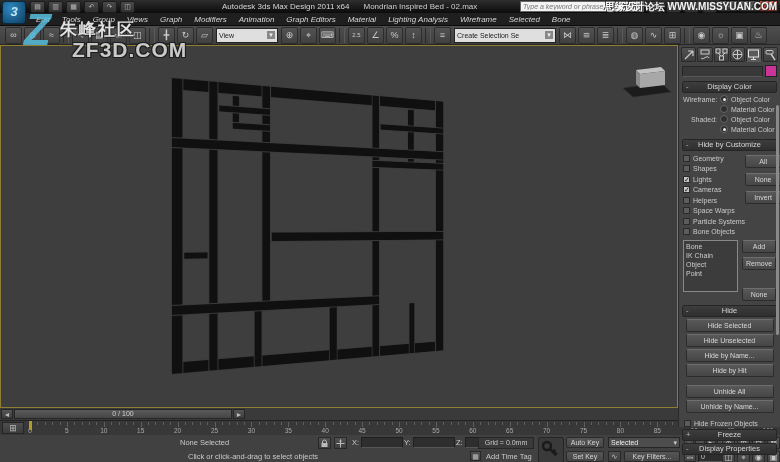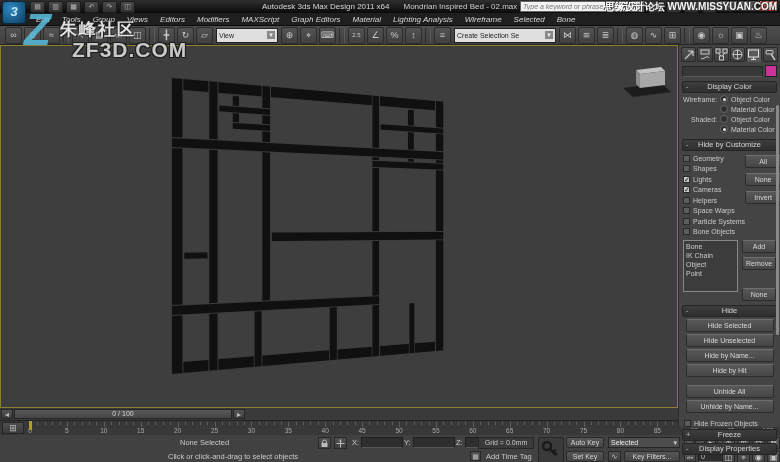--- a/index.html
+++ b/index.html
@@ -8,21 +8,21 @@
   
   #titlebar{position:absolute;left:0;top:0;width:780px;height:13px;
     background:linear-gradient(#2e2e2e,#0b0b0b);color:#cfcfcf;font-size:8px;}
   #applogo{position:absolute;left:2px;top:1px;width:22px;height:21px;z-index:60;
     background:radial-gradient(circle at 35% 30%,#2f87c0,#0d3f63);border:1px solid #062c44;
     border-radius:3px;color:#bfe6f7;font-weight:bold;font-style:italic;font-size:13px;
     text-align:center;line-height:20px;}
   #quickicons{position:absolute;left:30px;top:1px;display:flex;gap:3px;}
   .qi{width:13px;height:10px;background:linear-gradient(#4a4a4a,#303030);border:1px solid #1c1c1c;
     color:#b5b5b5;font-size:7px;text-align:center;line-height:10px;border-radius:2px;}
-  #titletext{position:absolute;left:222px;top:2px;white-space:nowrap;color:#d8d8d8;margin-left:40px;}
+  #titletext{position:absolute;left:222px;top:2px;white-space:nowrap;color:#d8d8d8;}
   #doctitle{margin-left:14px;color:#cfcfcf;}
   #searchbox{position:absolute;left:520px;top:1px;width:118px;height:9px;background:#f3f3f3;
     border:1px solid #666;font-size:7px;font-style:italic;color:#888;padding:0 2px;}
   #titlerighticons{position:absolute;left:648px;top:1px;display:flex;gap:3px;}
   #winbuttons{position:absolute;right:2px;top:0;display:flex;gap:1px;}
   .winbtn{width:17px;height:10px;background:linear-gradient(#585858,#2e2e2e);border:1px solid #141414;
     color:#ddd;font-size:7px;text-align:center;line-height:9px;border-radius:0 0 2px 2px;}
   .winbtn.close{background:linear-gradient(#d2604a,#8c2214);}
   
   #menubar{position:absolute;left:0;top:13px;width:780px;height:13px;background:#1f1f1f;
@@ -117,21 +117,21 @@
   .ticklabel{position:absolute;top:6px;font-size:6.5px;color:#a8a8a8;transform:translateX(-50%);}
   #framemarker{position:absolute;top:0;width:3px;height:9px;background:#b29b2e;}
   
   #statusbar{position:absolute;left:0;top:434px;width:780px;height:28px;background:#414141;
     border-top:1px solid #2a2a2a;font-size:7.5px;color:#c9c9c9;}
   #listener{position:absolute;left:0;top:0;width:150px;height:28px;border-right:2px solid #222;}
   #listener .pink{height:13px;background:#ddc8c8;border-bottom:1px solid #8a6a6a;}
   #listener .white{height:14px;background:#f8f8f8;color:#111;
     font-family:"DejaVu Sans Mono",monospace;font-size:8px;padding-left:2px;line-height:14px;}
   #selstatus{position:absolute;left:180px;top:3px;}
-  #promptline{position:absolute;left:168px;top:17px;}
+  #promptline{position:absolute;left:188px;top:17px;}
   .sicon{position:absolute;width:13px;height:12px;background:linear-gradient(#515151,#3e3e3e);
     border:1px solid #282828;box-sizing:border-box;text-align:center;line-height:11px;font-size:8px;color:#bbb;}
   .slabel{position:absolute;top:3px;}
   .sfield{position:absolute;top:2px;height:9px;background:#2e2e2e;border:1px solid #1f1f1f;
     border-bottom-color:#565656;color:#ccc;font-size:7px;padding:0 2px;line-height:9px;}
   #gridbox{position:absolute;left:478px;top:2px;width:54px;height:10px;background:#3a3a3a;
     border:1px solid #272727;font-size:7px;text-align:center;line-height:10px;}
   #timetag{position:absolute;left:486px;top:17px;white-space:nowrap;}
   #timetagicon{position:absolute;left:470px;top:16px;width:11px;height:10px;
     background:linear-gradient(#515151,#3e3e3e);border:1px solid #282828;font-size:7px;
@@ -188,23 +188,23 @@
         <span class="winbtn close">×</span>
       </div>
   </div>
   <div id="applogo">3</div>
 
   <div id="menubar">
       <span class="menu-item">Edit</span>
       <span class="menu-item">Tools</span>
       <span class="menu-item">Group</span>
       <span class="menu-item">Views</span>
-      <span class="menu-item">Editors</span>
+      <span class="menu-item">Graph</span>
       <span class="menu-item">Modifiers</span>
-      <span class="menu-item">MAXScript</span>
+      <span class="menu-item">Animation</span>
       <span class="menu-item">Graph Editors</span>
       <span class="menu-item">Material</span>
       <span class="menu-item">Lighting Analysis</span>
       <span class="menu-item">Wireframe</span>
       <span class="menu-item">Selected</span>
       <span class="menu-item">Bone</span>
     </div>
   <div id="wm-missyuan">思缘设计论坛 WWW.MISSYUAN.COM</div>
 
   <div id="toolbar">

